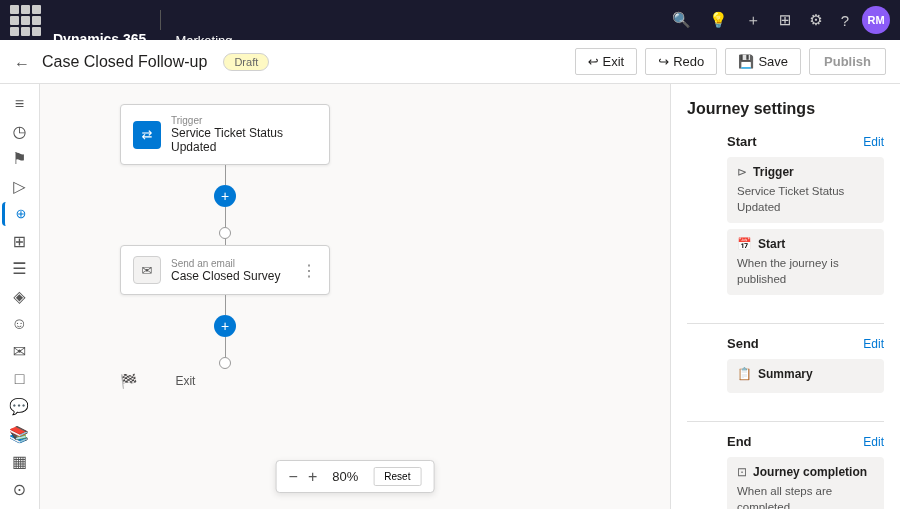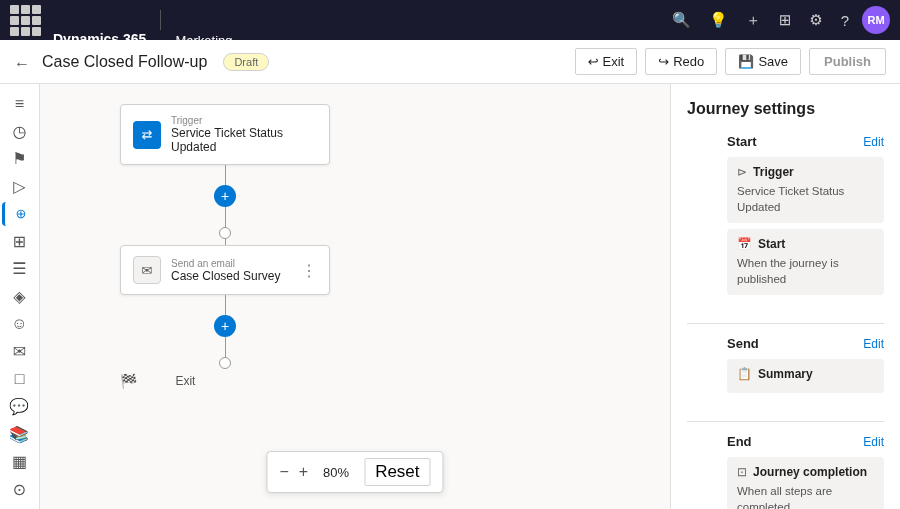--- a/index.html
+++ b/index.html
@@ -80,21 +80,21 @@
 
     
     .zoom-bar {
       position:absolute; bottom:16px; left:50%; transform:translateX(-50%);
       background:#fff; border:1px solid #d0d0d0; border-radius:4px;
       display:flex; align-items:center; padding:6px 12px; gap:10px;
       box-shadow:0 2px 6px rgba(0,0,0,0.1);
     }
     .zoom-btn { font-size:16px; color:#555; cursor:pointer; border:none; background:none; }
     .zoom-level { font-size:13px; color:#201f1e; min-width:36px; text-align:center; }
-    .zoom-reset { border:1px solid #d0d0d0; border-radius:2px; padding:3px 10px; font-size:17px; cursor:pointer; background:#fff;text-align:center; }
+    .zoom-reset { border:1px solid #d0d0d0; border-radius:2px; padding:3px 10px; font-size:10px; cursor:pointer; background:#fff;text-align:center; }
 
     
     .settings-panel {
       width:230px; background:#fff; border-left:1px solid #e0e0e0;
       overflow-y:auto; padding:16px;
     }
     .settings-title { font-size:16px; font-weight:600; color:#201f1e; margin-bottom:16px; }
     .settings-section { margin-bottom:28px;padding-left:40px; }
     .settings-section-header { display:flex; justify-content:space-between; align-items:center; margin-bottom:8px; }
     .settings-section-label { font-size:13px; font-weight:600; color:#201f1e; }

